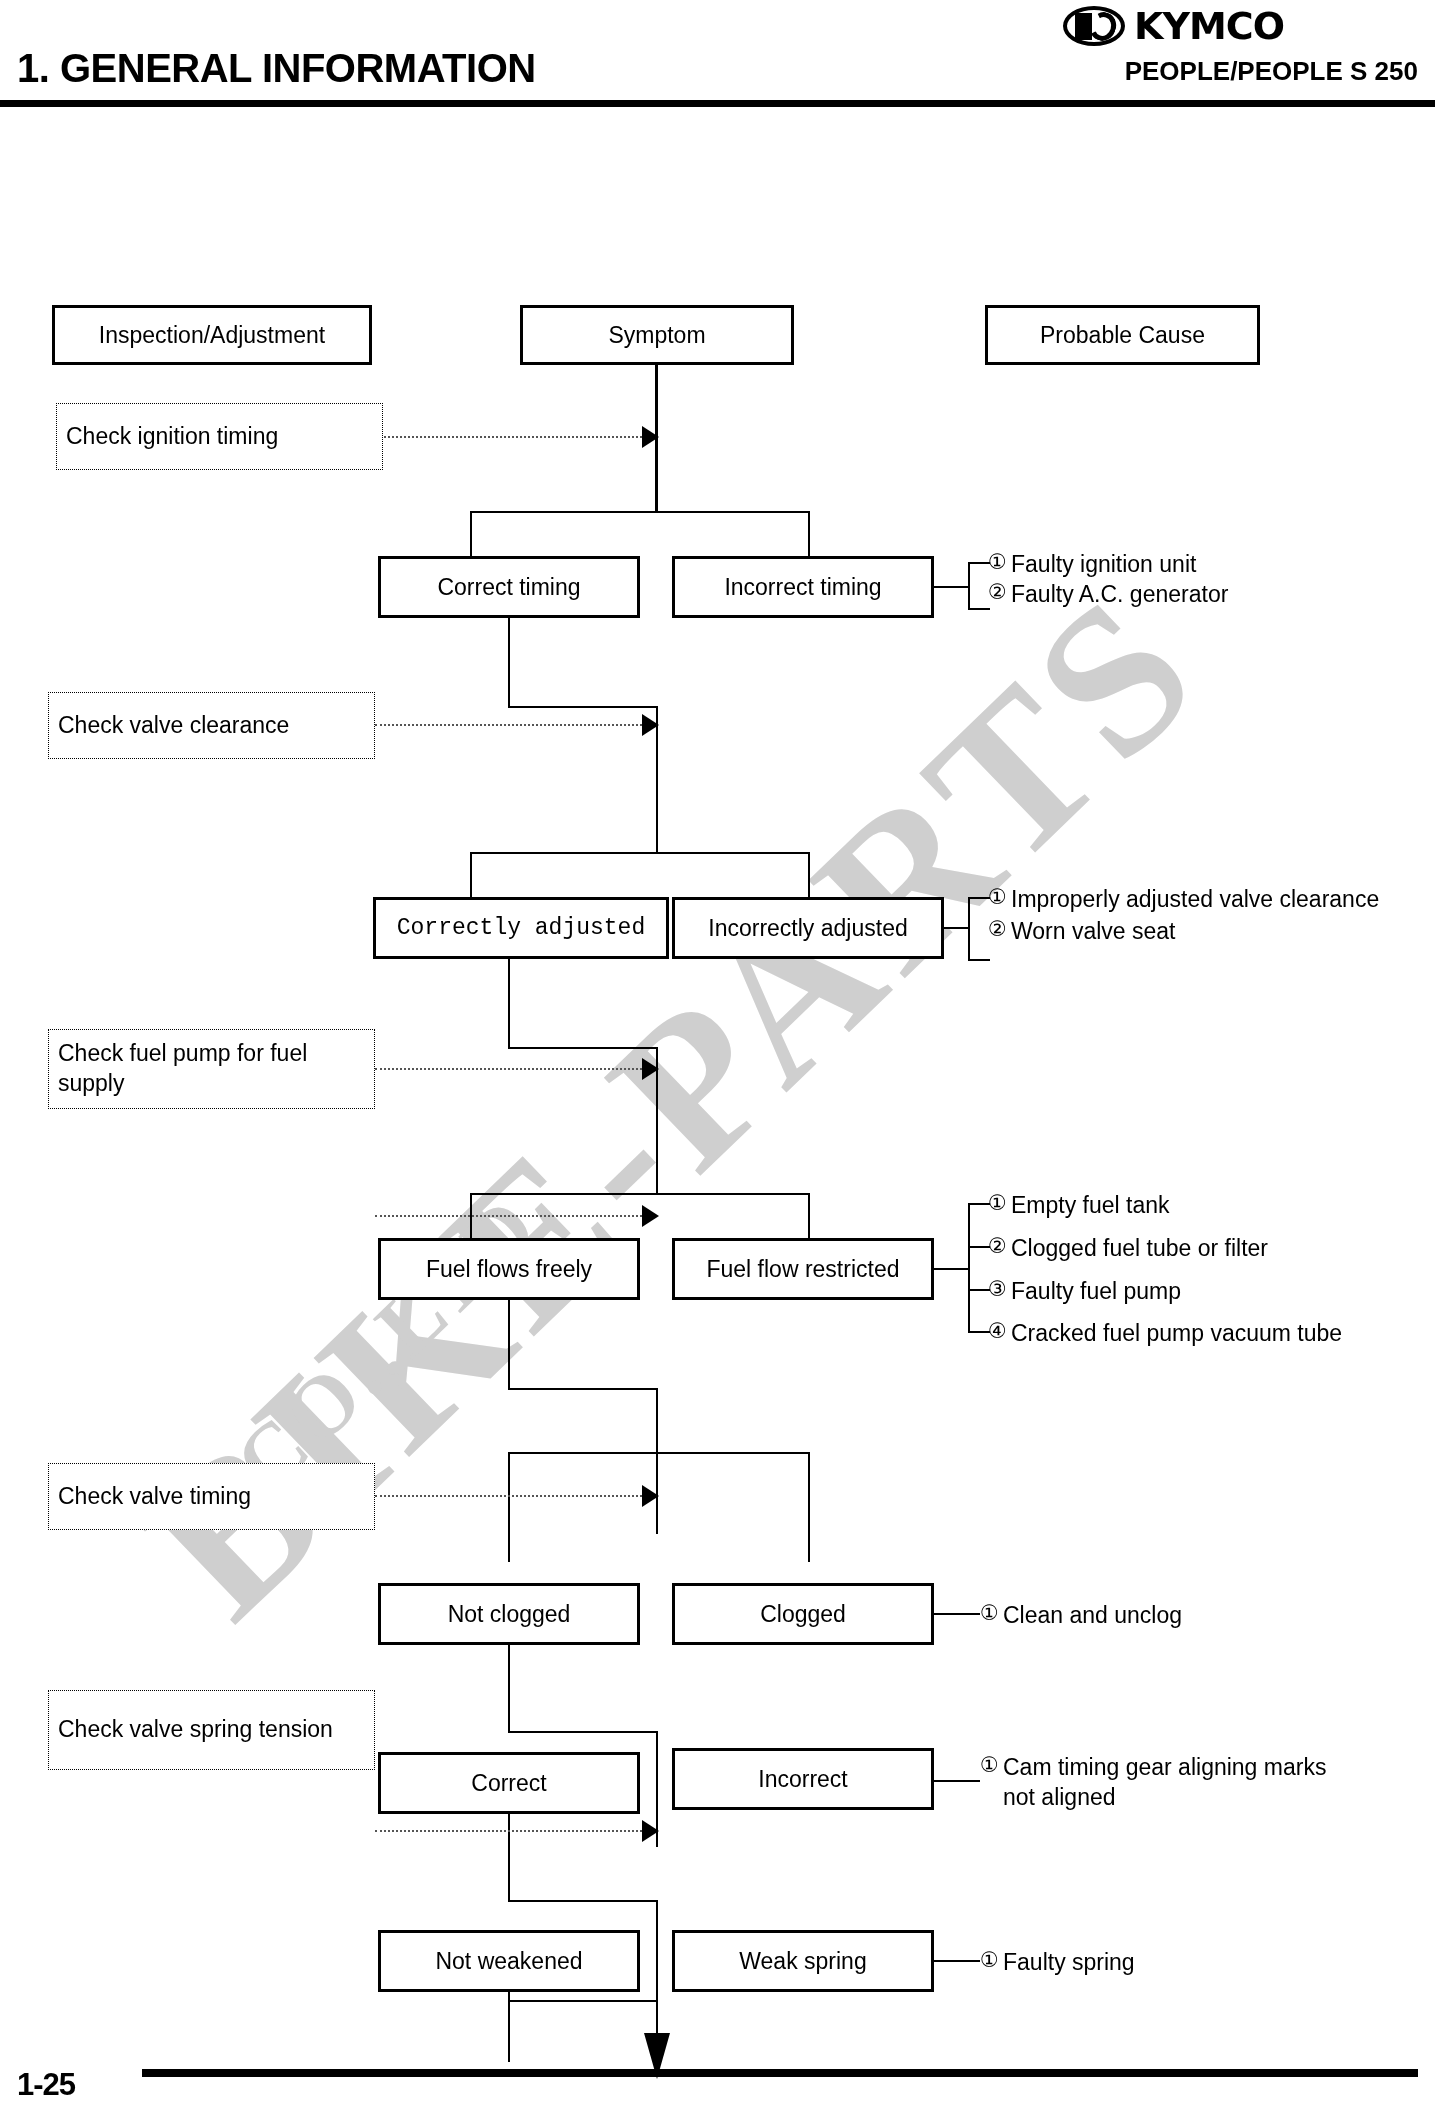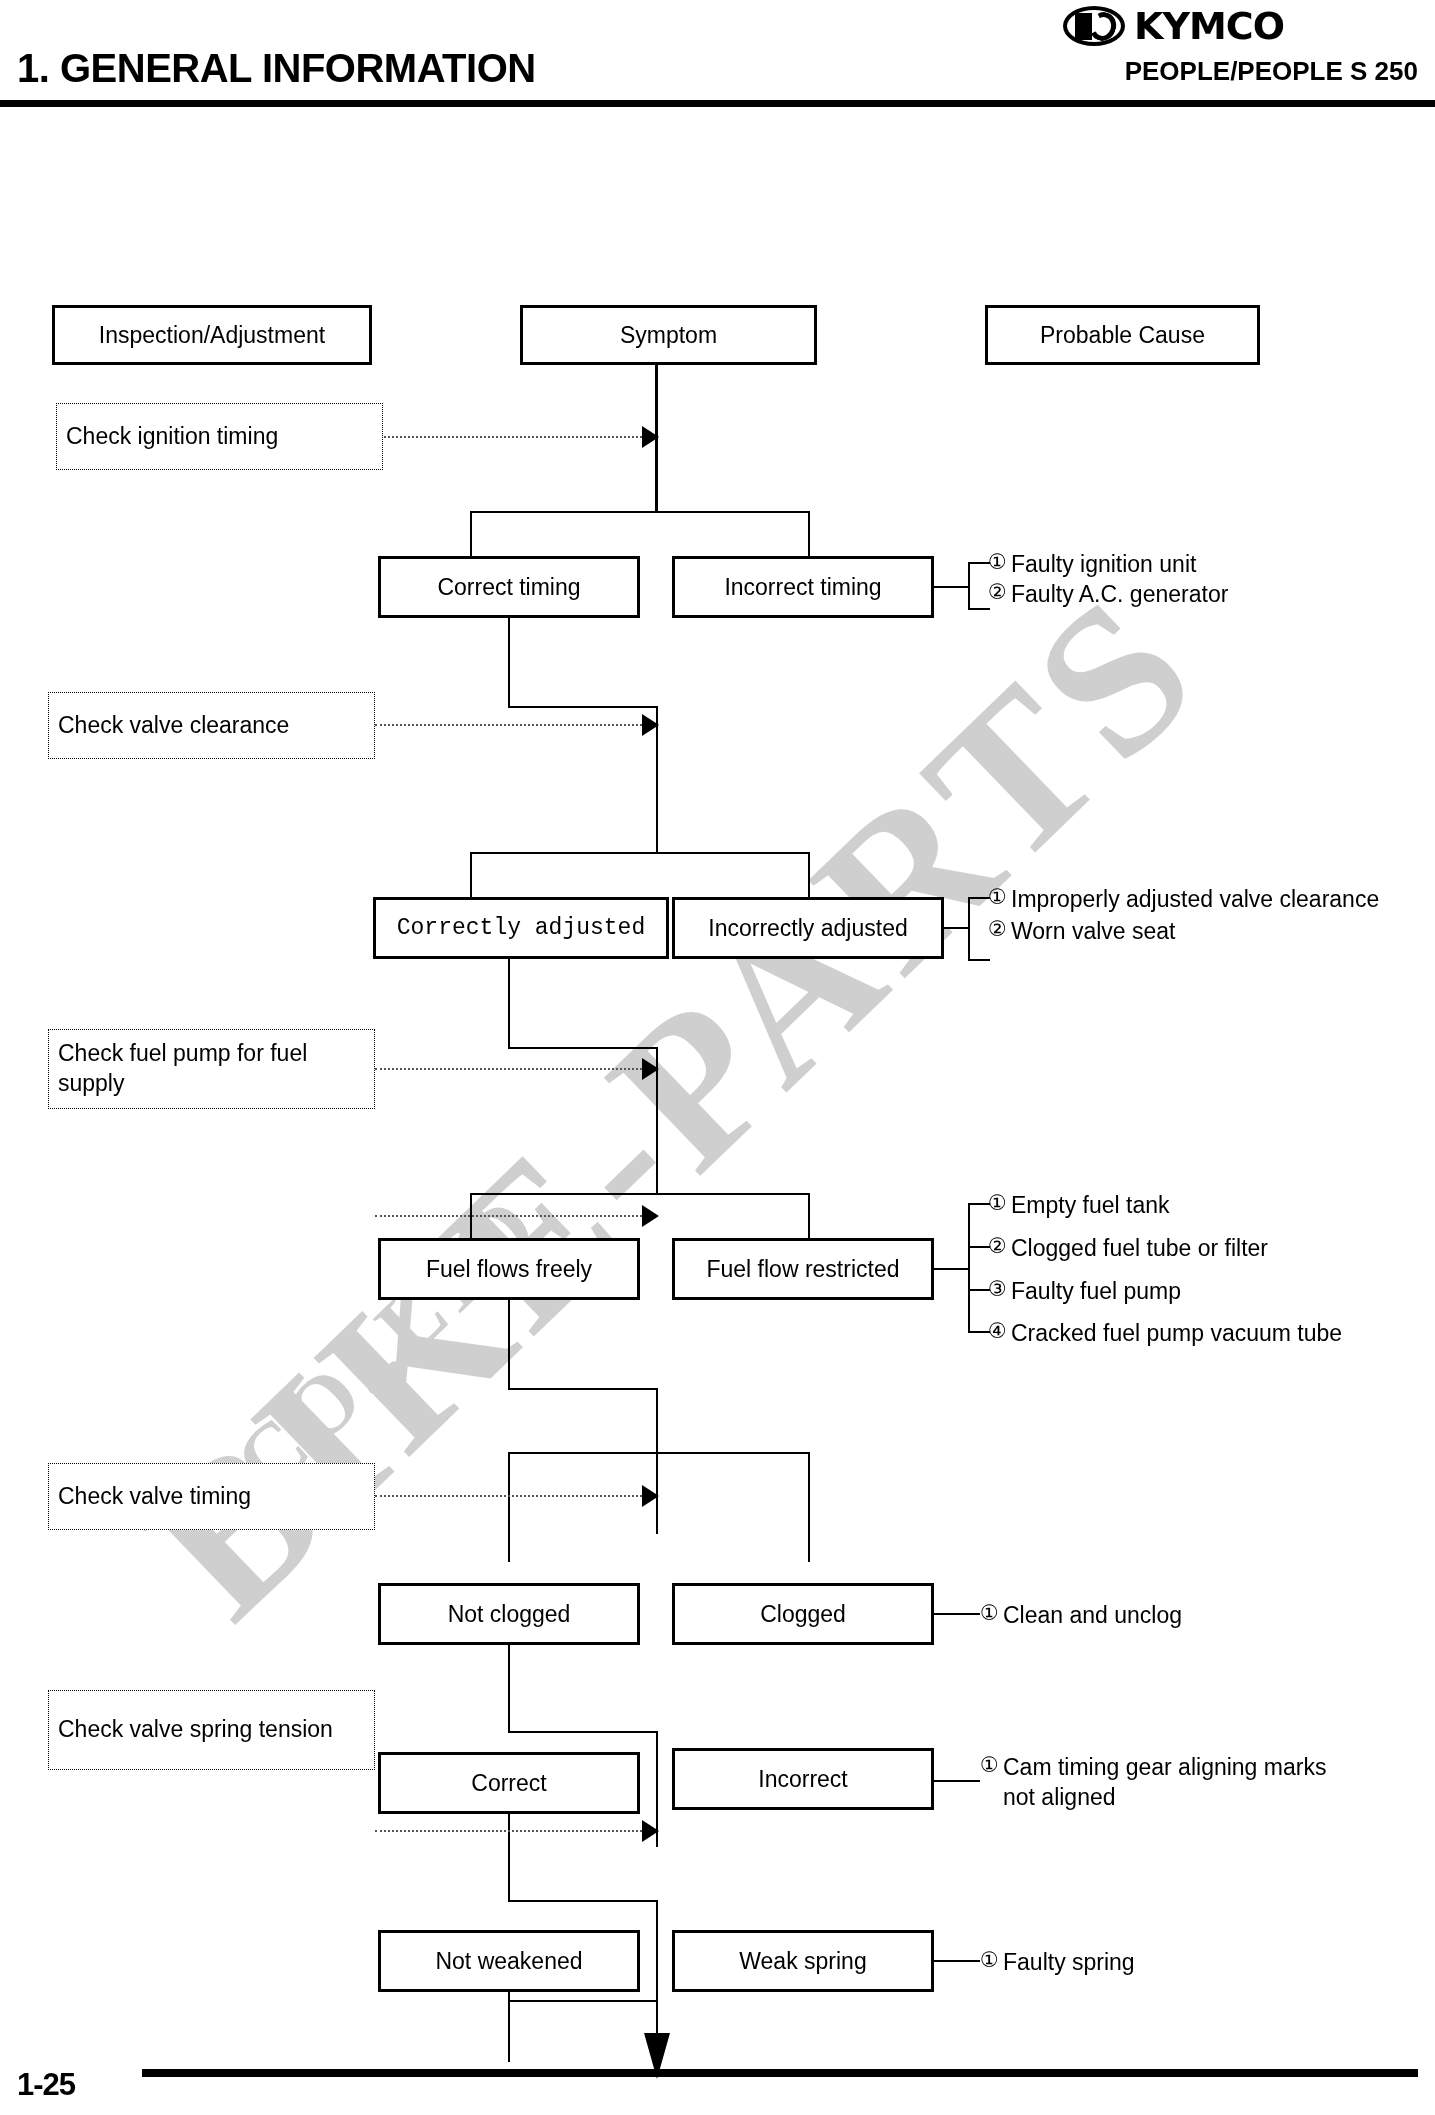--- a/index.html
+++ b/index.html
@@ -156,21 +156,21 @@
   <div class="hdr-title">1. GENERAL INFORMATION</div>
   <div class="hdr-model">PEOPLE/PEOPLE S 250</div>
   <div class="hdr-rule"></div>
 
 
   <div class="fc">
 
     <div class="box hdrbox" style="left:52px;top:305px;width:320px;height:60px;">
       <span>Inspection/Adjustment</span>
     </div>
-    <div class="box hdrbox" style="left:520px;top:305px;width:297px;height:60px;">
+    <div class="box hdrbox" style="left:520px;top:305px;width:274px;height:60px;">
       <span>Symptom</span>
     </div>
     <div class="box hdrbox" style="left:985px;top:305px;width:275px;height:60px;">
       <span>Probable Cause</span>
     </div>
 
     <div class="vline" style="left:655px;top:365px;height:146px;"></div>
 
     <div class="dbox" style="left:56px;top:403px;width:327px;height:67px;">
       <span>Check ignition timing</span>

